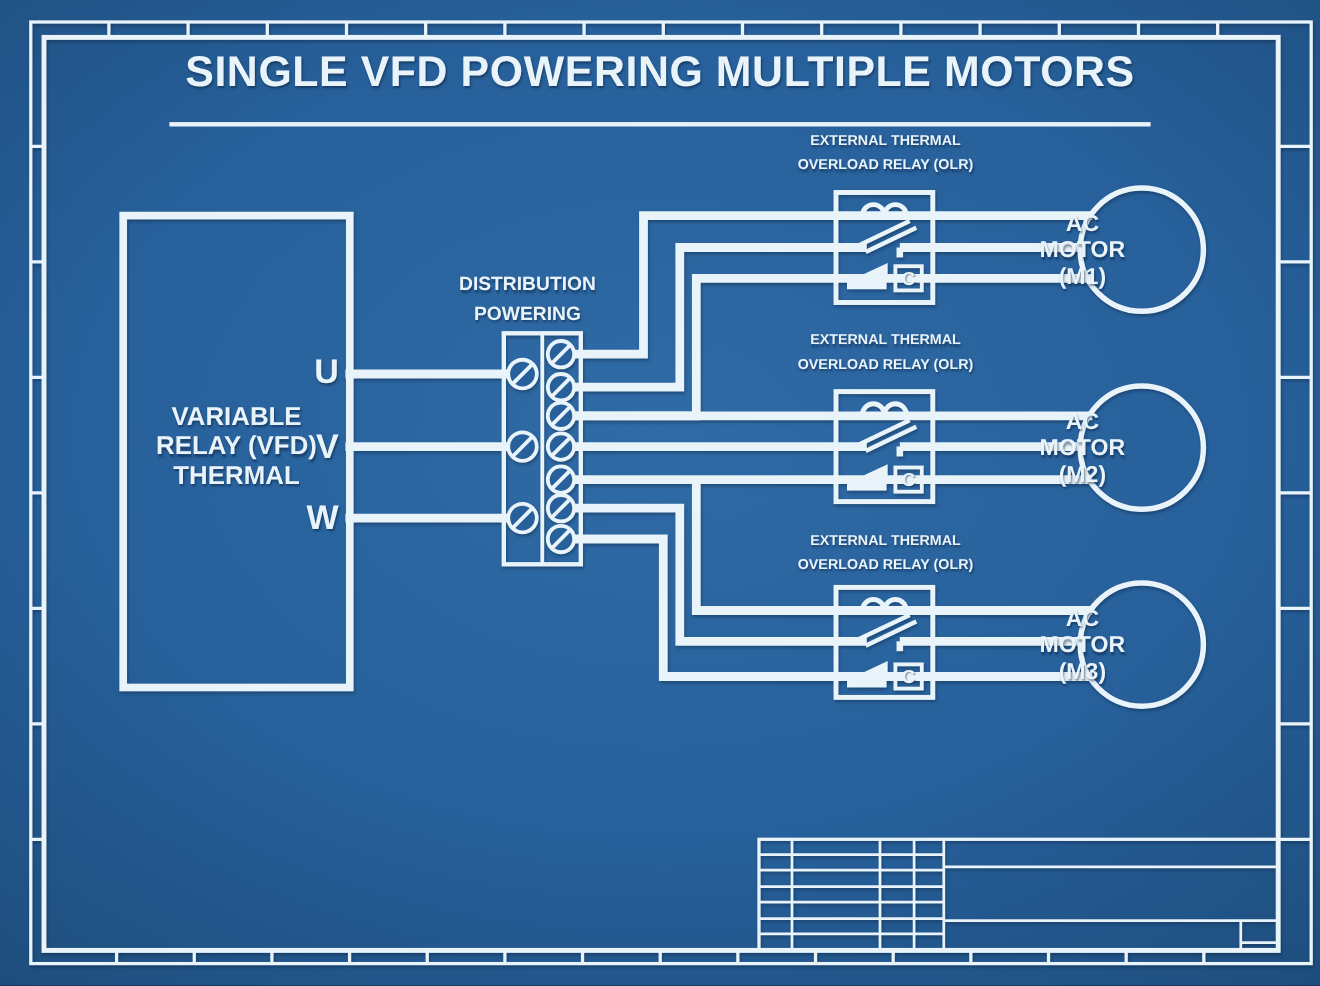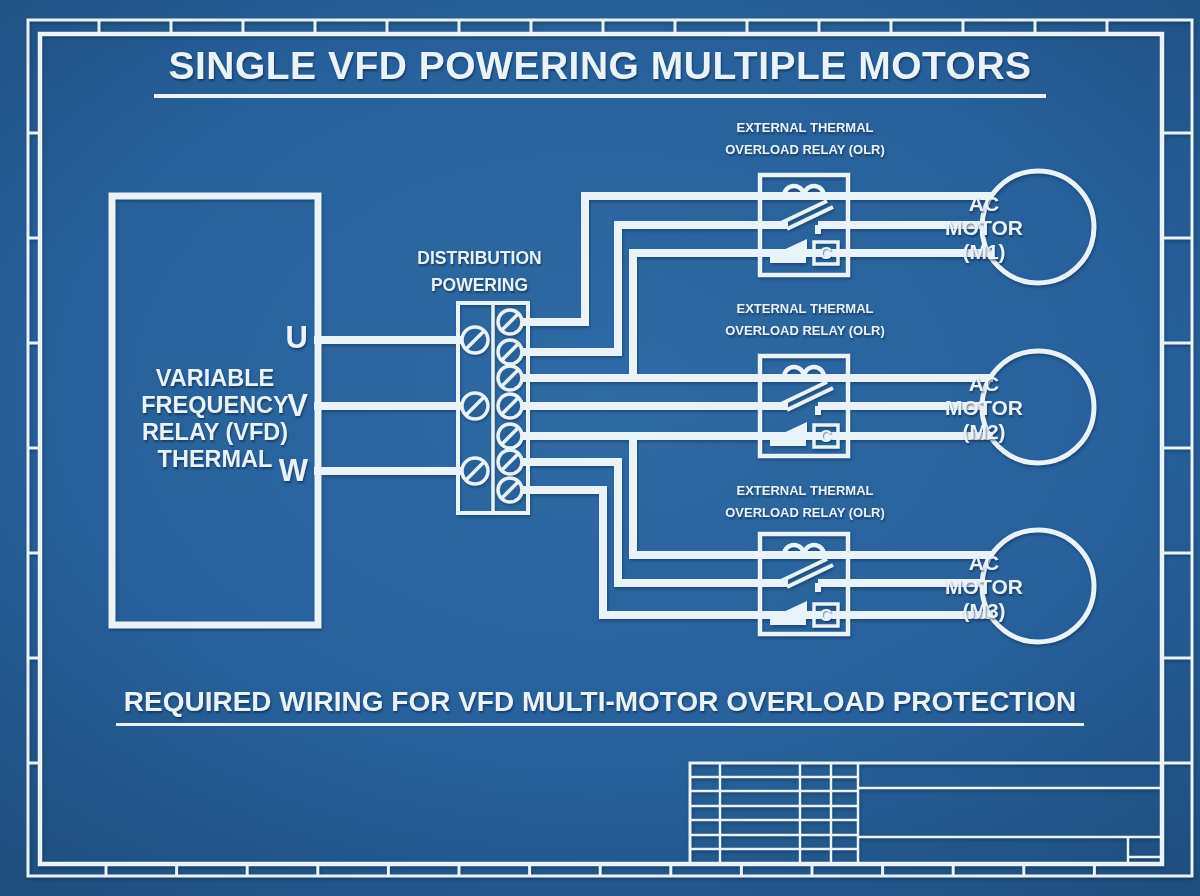--- a/index.html
+++ b/index.html
@@ -17,21 +17,21 @@
   }
   svg.diagram{position:absolute;left:0;top:0;
     filter:drop-shadow(1px 2px 1.5px rgba(8,28,52,.38));}
   .st{stroke:var(--line);fill:none;}
   .fil{fill:var(--line);stroke:none;}
   .screw{fill:var(--bg-mid);stroke:var(--line);}
   .txt{position:absolute;color:var(--line);font-weight:bold;text-align:center;
     text-shadow:1px 2px 2px rgba(8,28,52,.5);white-space:nowrap;}
   .title-wrap{left:0;top:44px;width:1200px;}
   .title-wrap span{display:inline-block;font-size:39px;letter-spacing:.5px;
-    padding:0 14px 6px 14px;border-bottom:4px solid var(--line);}
+    padding:0 14px 23px 14px;border-bottom:4px solid var(--line);}
   .caption-wrap{left:0;top:686px;width:1200px;}
   .caption-wrap span{display:inline-block;font-size:28px;
     padding:0 8px 5px 8px;border-bottom:3px solid var(--line);}
   .vfd-label{left:112px;top:365px;width:206px;font-size:23.5px;line-height:27px;}
   .phase{width:80px;left:228px;text-align:right;font-size:31px;line-height:33px;}
   .dt-label{left:377px;top:245px;width:205px;font-size:17.5px;line-height:27px;}
   .olr-label{left:672px;width:266px;font-size:13px;line-height:22px;}
   .motor-label{left:912px;width:144px;font-size:21px;line-height:24px;}
   .c-letter{position:absolute;left:814px;width:24px;height:22px;color:var(--line);
     font-weight:bold;font-size:17px;display:flex;align-items:center;justify-content:center;
@@ -204,21 +204,20 @@
       <circle class="st" cx="1038" cy="586" r="56"></circle>
     </g>
   </svg>
 
   <div class="txt title-wrap">
     <span>SINGLE VFD POWERING MULTIPLE MOTORS</span>
   </div>
 
   <div class="txt vfd-label">
     <div>VARIABLE</div>
-    <div>FREQUENCY</div>
     <div>RELAY (VFD)</div>
     <div>THERMAL</div>
   </div>
 
   <div class="txt phase" style="top:321px">U</div>
   <div class="txt phase" style="top:389px">V</div>
   <div class="txt phase" style="top:454px">W</div>
 
   <div class="txt dt-label">
     <div>DISTRIBUTION</div>
@@ -251,17 +250,14 @@
     <div>AC</div>
     <div>MOTOR</div>
     <div>(M2)</div>
   </div>
   <div class="txt motor-label" style="top:551px">
     <div>AC</div>
     <div>MOTOR</div>
     <div>(M3)</div>
   </div>
 
-  <div class="txt caption-wrap">
-    <span>REQUIRED WIRING FOR VFD MULTI-MOTOR OVERLOAD PROTECTION</span>
-  </div>
 
 </div>
 
 </body></html>

